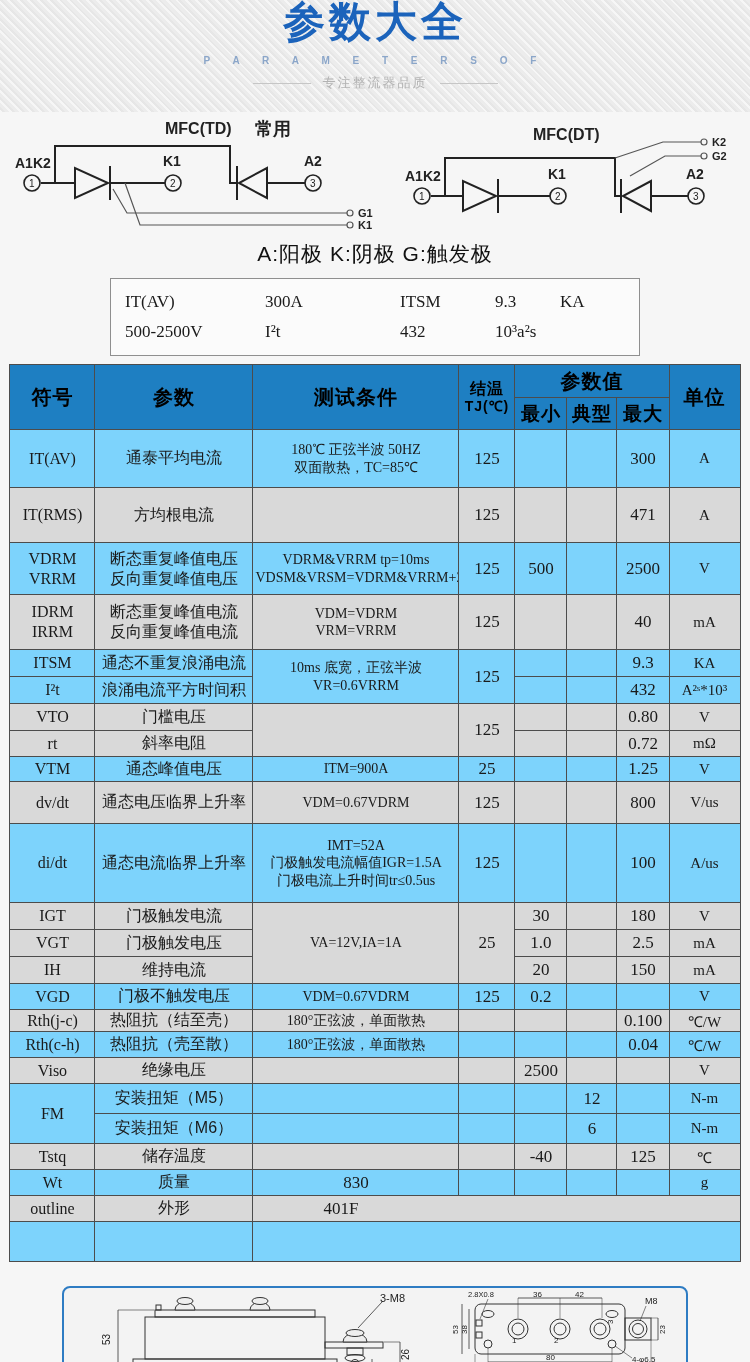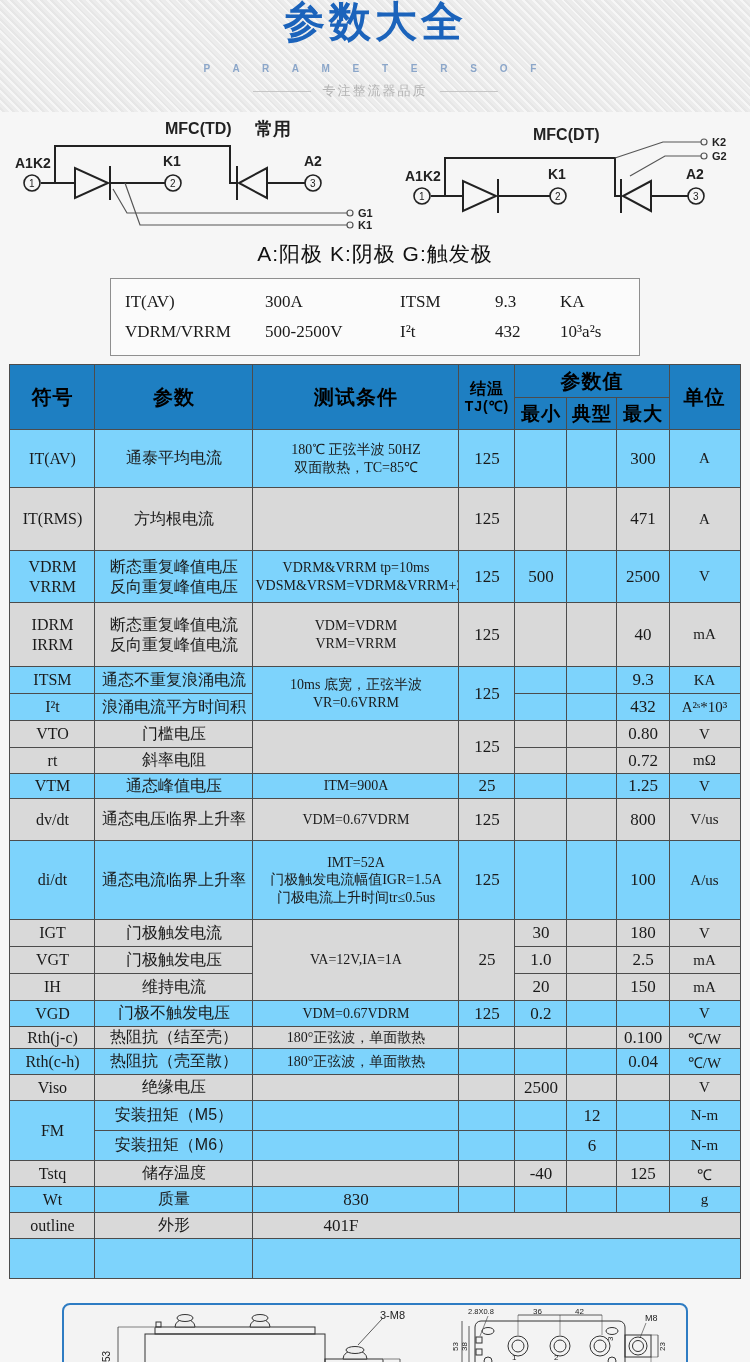--- a/index.html
+++ b/index.html
@@ -22,21 +22,21 @@
     font-weight:800;
     letter-spacing:4px;
     color:#1b63bb;
     line-height:44px;
   }
   .hero-sub{
     font-size:10px;
     letter-spacing:10px;
     color:#8ba6c9;
     font-weight:bold;
-    margin-top:19px;
+    margin-top:11px;
   }
   .hero-tagline{
     display:flex;align-items:center;justify-content:center;
     margin-top:8px;color:#b3b3b3;font-size:13px;letter-spacing:2px;
   }
   .hero-tagline .line{width:58px;height:0;border-top:1px solid #c6c6c6;margin:0 12px;}
   
   .schematics{display:flex;justify-content:center;align-items:flex-start;padding-top:6px;}
   .schematics svg{display:block;}
   .sch-caption{
@@ -176,21 +176,20 @@
 
 <div class="summary">
   <div class="srow">
     <span class="sv">IT(AV)</span>
     <span class="sv">300A</span>
     <span class="sv">ITSM</span>
     <span class="sv">9.3</span>
     <span class="sv">KA</span>
   </div>
   <div class="srow">
-    <span class="sv">VDRM/VRRM</span>
     <span class="sv">500-2500V</span>
     <span class="sv">I²t</span>
     <span class="sv">432</span>
     <span class="sv">10³a²s</span>
   </div>
 </div>
 
 <table class="params">
   <colgroup>
     <col style="width:85px">
@@ -225,21 +224,21 @@
       <td class="sym">IT(AV)</td>
       <td class="cn">通泰平均电流</td>
       <td class="test pre">180℃  正弦半波 50HZ
 双面散热，TC=85℃</td>
       <td class="val">125</td>
       <td class="val"></td>
       <td class="val"></td>
       <td class="val">300</td>
       <td class="unit">A</td>
     </tr>
-    <tr class="g" style="height:63px">
+    <tr class="g" style="height:55px">
       <td class="sym">IT(RMS)</td>
       <td class="cn">方均根电流</td>
       <td class="test"></td>
       <td class="val">125</td>
       <td class="val"></td>
       <td class="val"></td>
       <td class="val">471</td>
       <td class="unit">A</td>
     </tr>
     <tr style="height:52px">
@@ -248,21 +247,21 @@
       <td class="cn pre">断态重复峰值电压
 反向重复峰值电压</td>
       <td class="test pre">VDRM&amp;VRRM tp=10ms
 VDSM&amp;VRSM=VDRM&amp;VRRM+200v</td>
       <td class="val">125</td>
       <td class="val">500</td>
       <td class="val"></td>
       <td class="val">2500</td>
       <td class="unit">V</td>
     </tr>
-    <tr class="g" style="height:64px">
+    <tr class="g" style="height:55px">
       <td class="sym pre">IDRM
 IRRM</td>
       <td class="cn pre">断态重复峰值电流
 反向重复峰值电流</td>
       <td class="test pre">VDM=VDRM
 VRM=VRRM</td>
       <td class="val">125</td>
       <td class="val"></td>
       <td class="val"></td>
       <td class="val">40</td>

